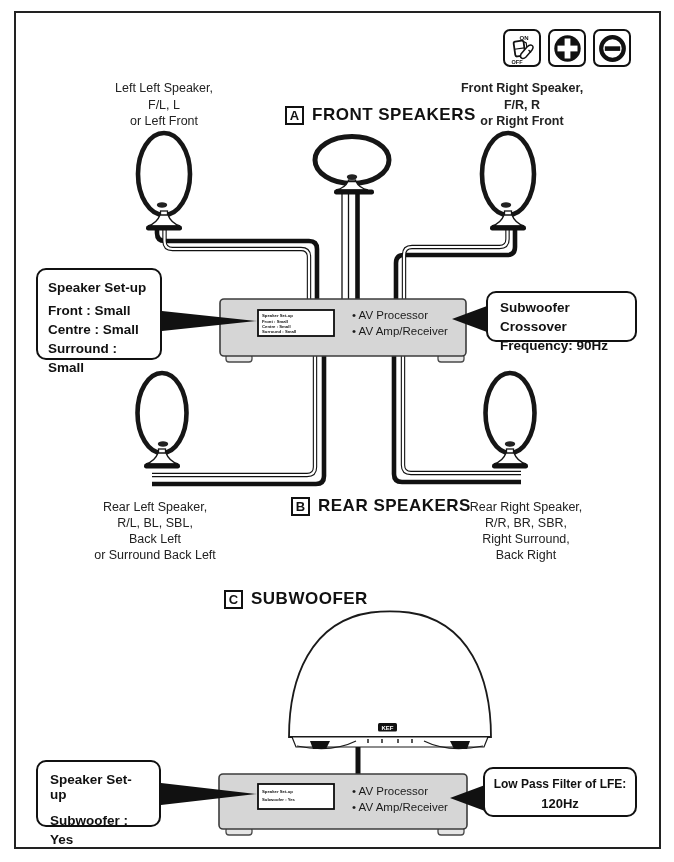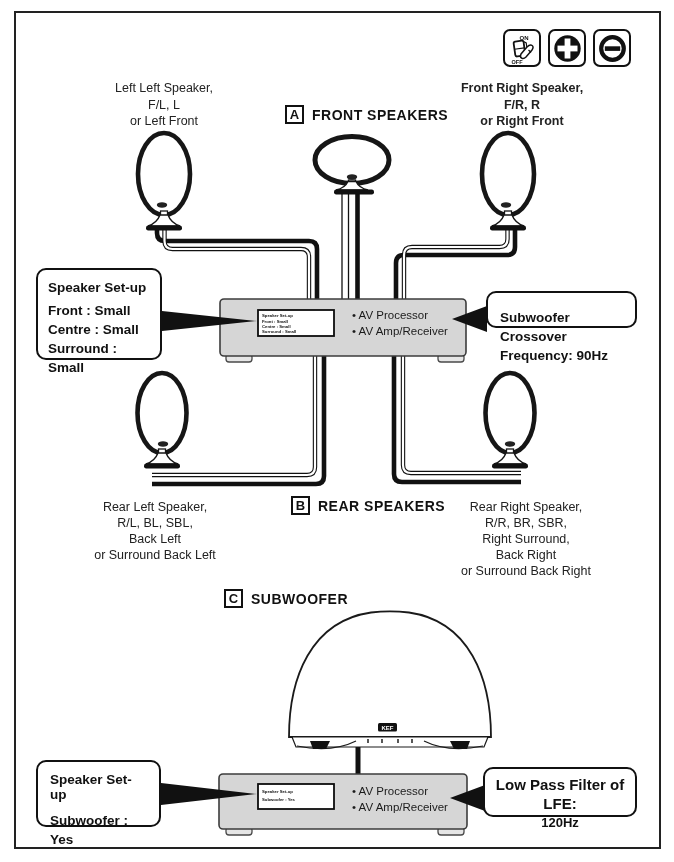--- a/index.html
+++ b/index.html
@@ -7,21 +7,21 @@
          font-family:"Liberation Sans",sans-serif;color:#1a1a1a;overflow:hidden;}
   #page-border{position:absolute;left:14px;top:11px;width:647px;height:838px;
                border:2px solid #222;box-sizing:border-box;}
   #diagram-svg{position:absolute;left:0;top:0;}
   .label{position:absolute;text-align:center;font-size:12.5px;line-height:16.5px;color:#222;}
   .label span{display:block;}
   .sec{position:absolute;display:flex;align-items:center;gap:8px;}
   .sec .letter{width:19px;height:19px;border:2.3px solid #111;box-sizing:border-box;
                display:flex;align-items:center;justify-content:center;
                font-weight:700;font-size:13px;color:#111;background:#fff;}
-  .sec .t{font-weight:700;font-size:14px;letter-spacing:.5px;color:#111;}
+  .sec .t{font-weight:700;font-size:17px;letter-spacing:.5px;color:#111;}
   .callout{position:absolute;border:2px solid #111;border-radius:10px;background:#fff;
            color:#111;font-weight:700;box-sizing:border-box;z-index:3;}
   .callout .title{font-size:13.5px;}
   .callout .line{font-size:13.5px;line-height:19px;}
   .bullets{position:absolute;font-size:11.5px;line-height:15.5px;color:#1b1b1b;z-index:2;}
   .disp{position:absolute;transform:scale(.5);transform-origin:0 0;font-weight:700;
         color:#111;z-index:2;}
   .disp div{font-size:8.5px;line-height:9.5px;white-space:nowrap;}
   .icon-box{position:absolute;width:38px;height:38px;border:2.4px solid #111;border-radius:7px;
             background:#fff;box-sizing:border-box;display:flex;align-items:center;justify-content:center;}
@@ -191,39 +191,38 @@
     <span>Rear Left Speaker,</span>
     <span>R/L, BL, SBL,</span>
     <span>Back Left</span>
     <span>or Surround Back Left</span>
   </div>
   <div class="label" style="left:451px;top:499px;width:150px;line-height:16px;">
     <span>Rear Right Speaker,</span>
     <span>R/R, BR, SBR,</span>
     <span>Right Surround,</span>
     <span>Back Right</span>
-    <span>or Surround Back Right</span>
   </div>
 
   <div class="callout" style="left:36px;top:268px;width:126px;height:92px;padding:10px 10px;">
     <div class="title" style="margin-bottom:6px;">Speaker Set-up</div>
     <div class="line">Front : Small</div>
     <div class="line">Centre : Small</div>
     <div class="line">Surround : Small</div>
   </div>
-  <div class="callout" style="left:486px;top:291px;width:151px;height:37px;padding:15px 12px;">
+  <div class="callout" style="left:486px;top:291px;width:151px;height:51px;padding:5px 12px;">
     <div class="line">Subwoofer Crossover</div>
     <div class="line">Frequency: 90Hz</div>
   </div>
   <div class="callout" style="left:36px;top:760px;width:125px;height:67px;padding:10px 12px;">
     <div class="title" style="margin-bottom:9px;">Speaker Set-up</div>
     <div class="line">Subwoofer : Yes</div>
   </div>
   <div class="callout" style="left:483px;top:767px;width:154px;height:50px;padding:6px 6px;text-align:center;font-size:13px;">
-    <div class="line" style="font-size:15px;">Low Pass Filter of LFE:</div>
+    <div class="line" style="font-size:12px;">Low Pass Filter of LFE:</div>
     <div class="line" style="font-size:13px;">120Hz</div>
   </div>
 
   <div class="disp" style="left:262px;top:313px;width:150px;">
     <div style="margin-bottom:3px;">Speaker Set-up</div>
     <div>Front : Small</div>
     <div>Centre : Small</div>
     <div>Surround : Small</div>
   </div>
   <div class="bullets" style="left:352px;top:308px;">

